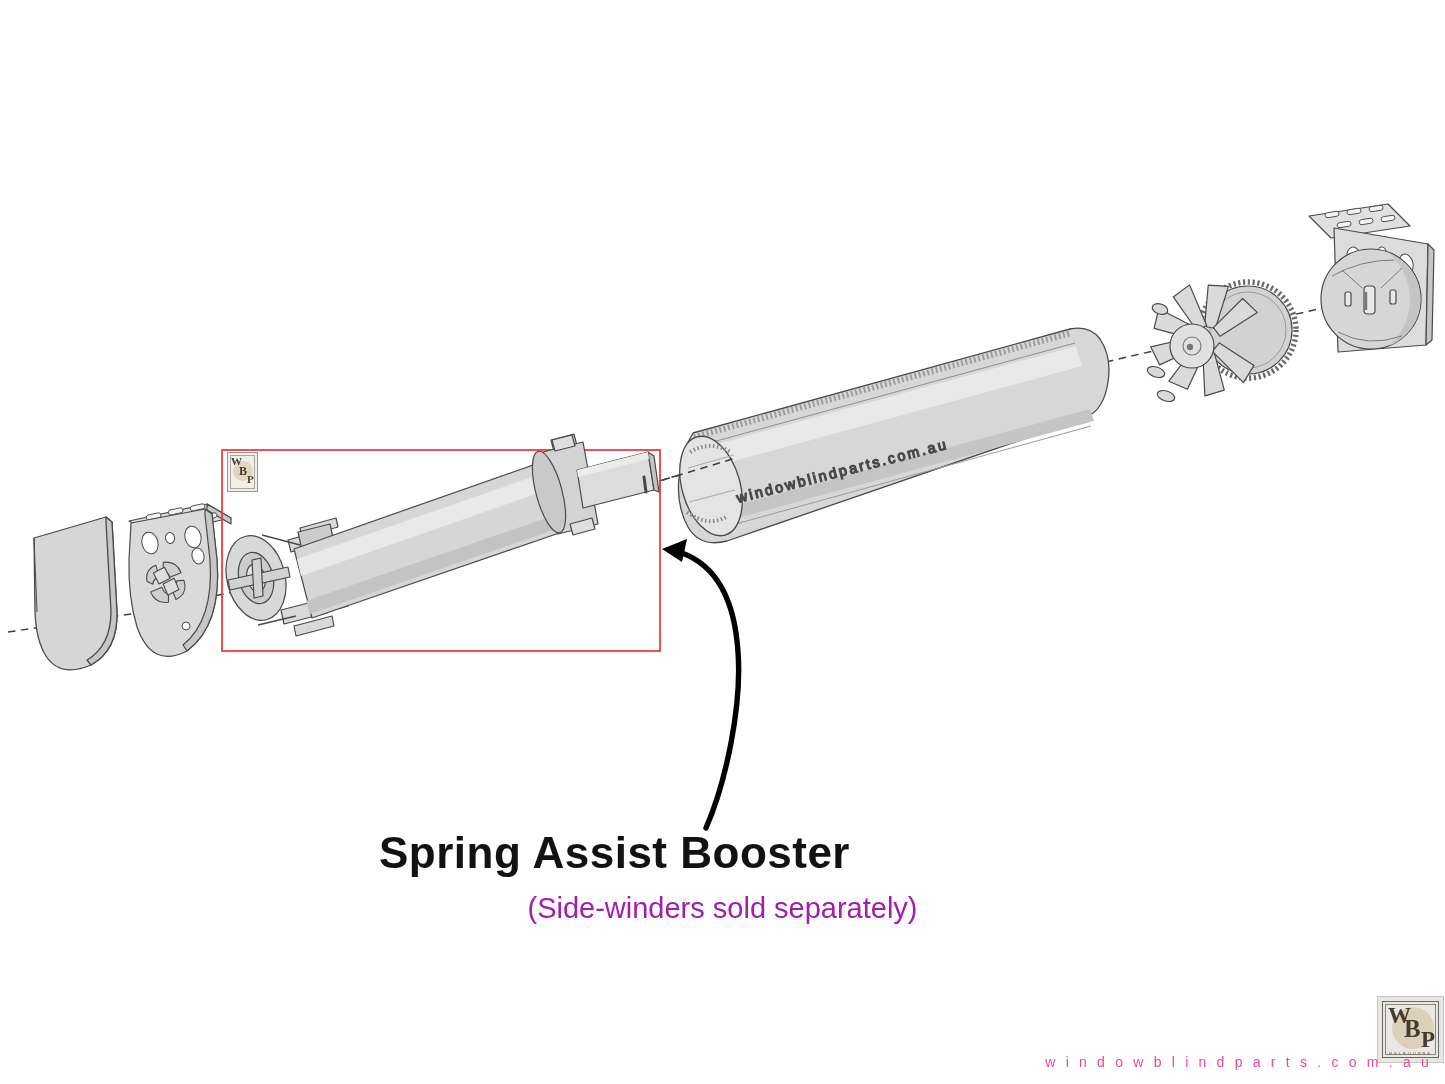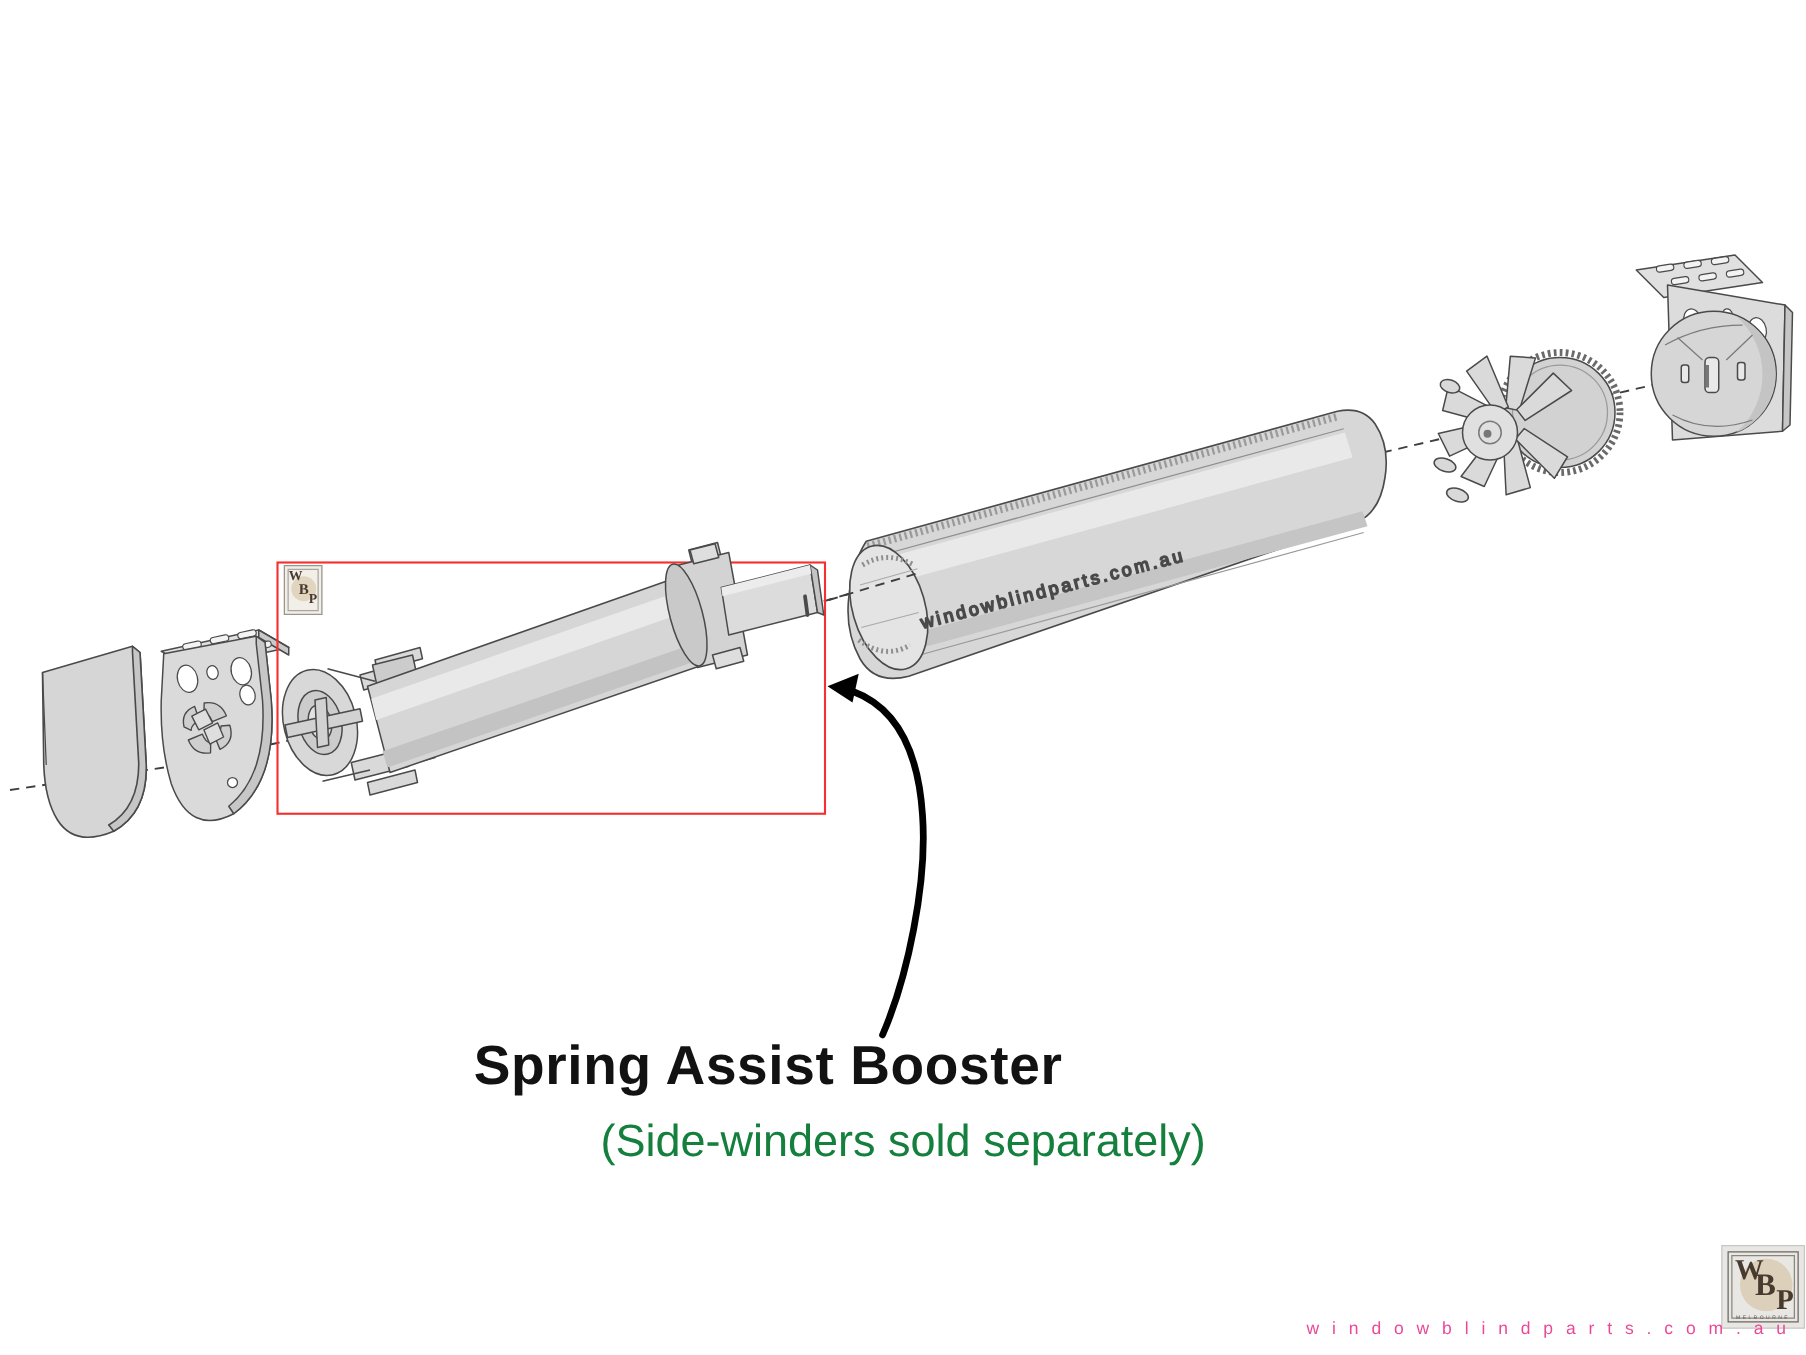--- a/index.html
+++ b/index.html
@@ -7,21 +7,21 @@
     position:relative;width:1445px;height:1084px;background:#ffffff;
     font-family:"Liberation Sans",sans-serif;overflow:hidden;
   }
   #diagram-svg{position:absolute;left:0;top:0;}
   .caption-title{
     position:absolute;left:0;top:828px;width:1229px;text-align:center;
     font-size:44px;font-weight:700;color:#121212;letter-spacing:.5px;
   }
   .caption-sub{
     position:absolute;left:0;top:892px;width:1445px;text-align:center;
-    font-size:36px;font-weight:400;color:#15803d;
+    font-size:29px;font-weight:400;color:#a21caf;
   }
   
   .footer-logo{
     position:absolute;left:1377px;top:996px;width:67px;height:67px;
     background:#e9e7e4;border:1px solid #c9c7c4;box-sizing:border-box;
   }
   .footer-logo .frame{
     position:absolute;left:4px;top:4px;right:4px;bottom:4px;
     border:1px solid #6b675f;
   }

